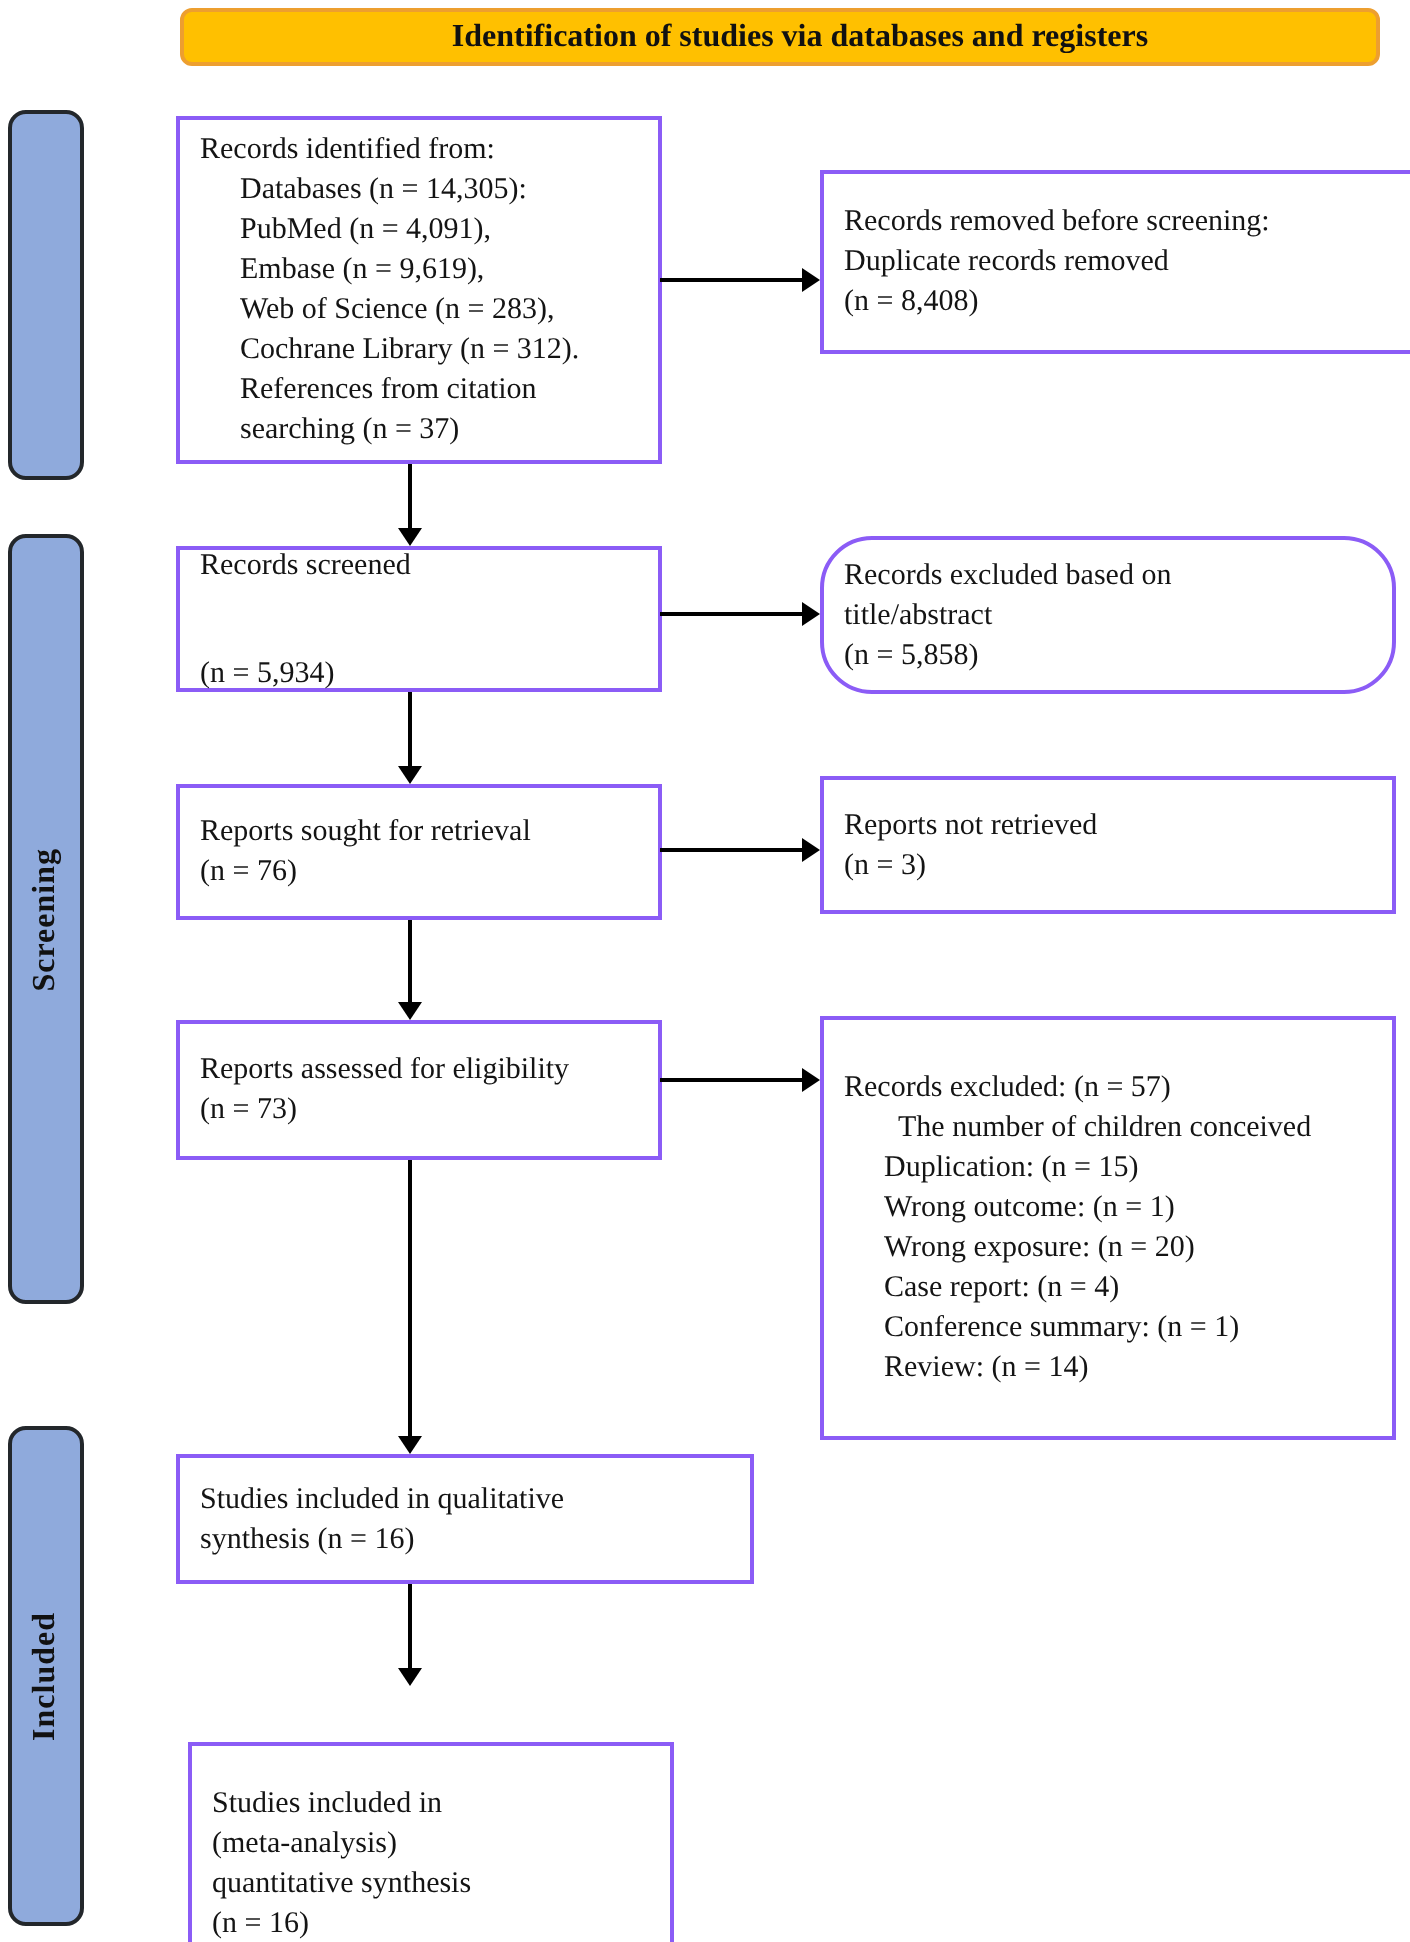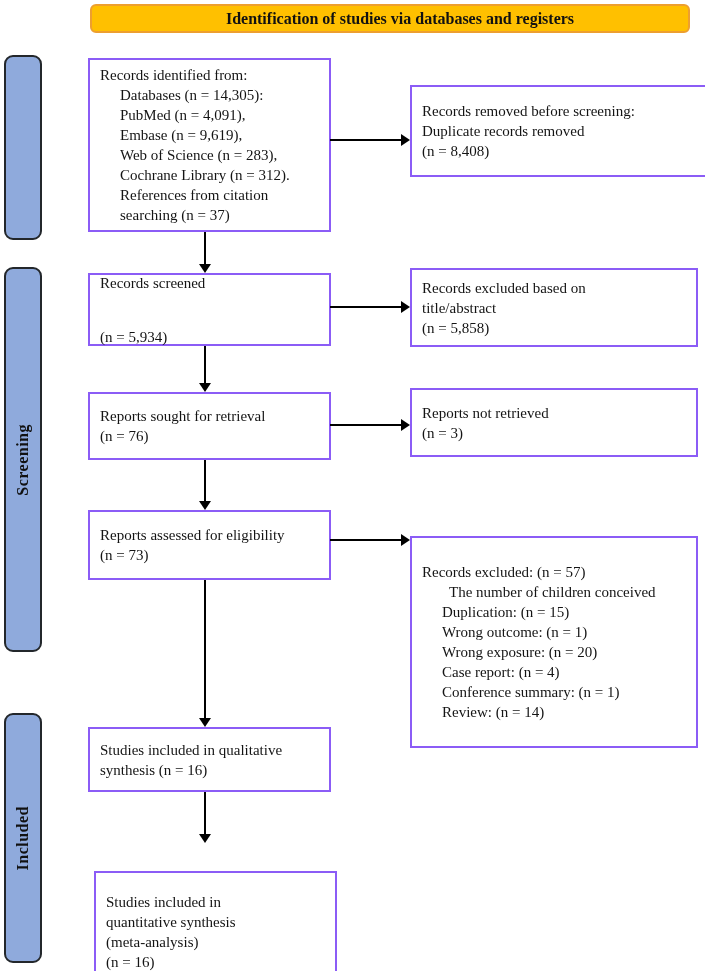--- a/index.html
+++ b/index.html
@@ -26,27 +26,27 @@
        display:flex;flex-direction:column;justify-content:center;
        padding:5px 6px 5px 10px;font-size:15px;line-height:20px;}
   .ln{min-height:20px;}
   .ind{padding-left:20px;}
   .ind2{padding-left:27px;}
 
   .b-identified  {left:88px; top:58px;  width:243px;height:174px;}
   .b-screened    {left:88px; top:273px; width:243px;height:73px;gap:34px;}
   .b-sought      {left:88px; top:392px; width:243px;height:68px;}
   .b-assessed    {left:88px; top:510px; width:243px;height:70px;}
-  .b-qualitative {left:88px; top:727px; width:243px;height:65px;}
+  .b-qualitative {left:88px; top:727px; width:289px;height:65px;}
   .b-quantitative{left:94px; top:843px; width:243px;height:122px;margin-top:28px;}
 
   .b-removed     {left:410px;top:85px;  width:323px;height:92px;}
-  .b-excl-ta     {left:410px;top:268px; width:288px;height:79px;}
+  .b-excl-ta     {left:410px;top:268px; width:288px;height:79px;border-radius:26px;}
   .b-notretr     {left:410px;top:388px; width:288px;height:69px;}
-  .b-excl-elig   {left:410px;top:508px; width:288px;height:212px;margin-top:28px;}
+  .b-excl-elig   {left:410px;top:508px; width:288px;height:212px;}
 
   
   .vline{position:absolute;width:2px;background:#000;left:204px;}
   .head-down{position:absolute;left:199px;width:0;height:0;
              border-left:6px solid transparent;border-right:6px solid transparent;
              border-top:9px solid #000;}
   .hline{position:absolute;height:2px;background:#000;left:330px;width:71px;}
   .head-right{position:absolute;left:401px;width:0;height:0;
               border-top:6px solid transparent;border-bottom:6px solid transparent;
               border-left:9px solid #000;}
@@ -94,22 +94,22 @@
     <div class="ln">(n = 73)</div>
   </div>
 
   <div class="box b-qualitative">
     <div class="ln">Studies included in qualitative</div>
     <div class="ln">synthesis (n = 16)</div>
   </div>
 
   <div class="box b-quantitative">
     <div class="ln">Studies included in</div>
+    <div class="ln">(meta-analysis)</div>
     <div class="ln">quantitative synthesis</div>
-    <div class="ln">(meta-analysis)</div>
     <div class="ln">(n = 16)</div>
   </div>
 
   <div class="box b-removed">
     <div class="ln">Records removed before screening:</div>
     <div class="ln">Duplicate records removed</div>
     <div class="ln">(n = 8,408)</div>
   </div>
 
   <div class="box b-excl-ta">

